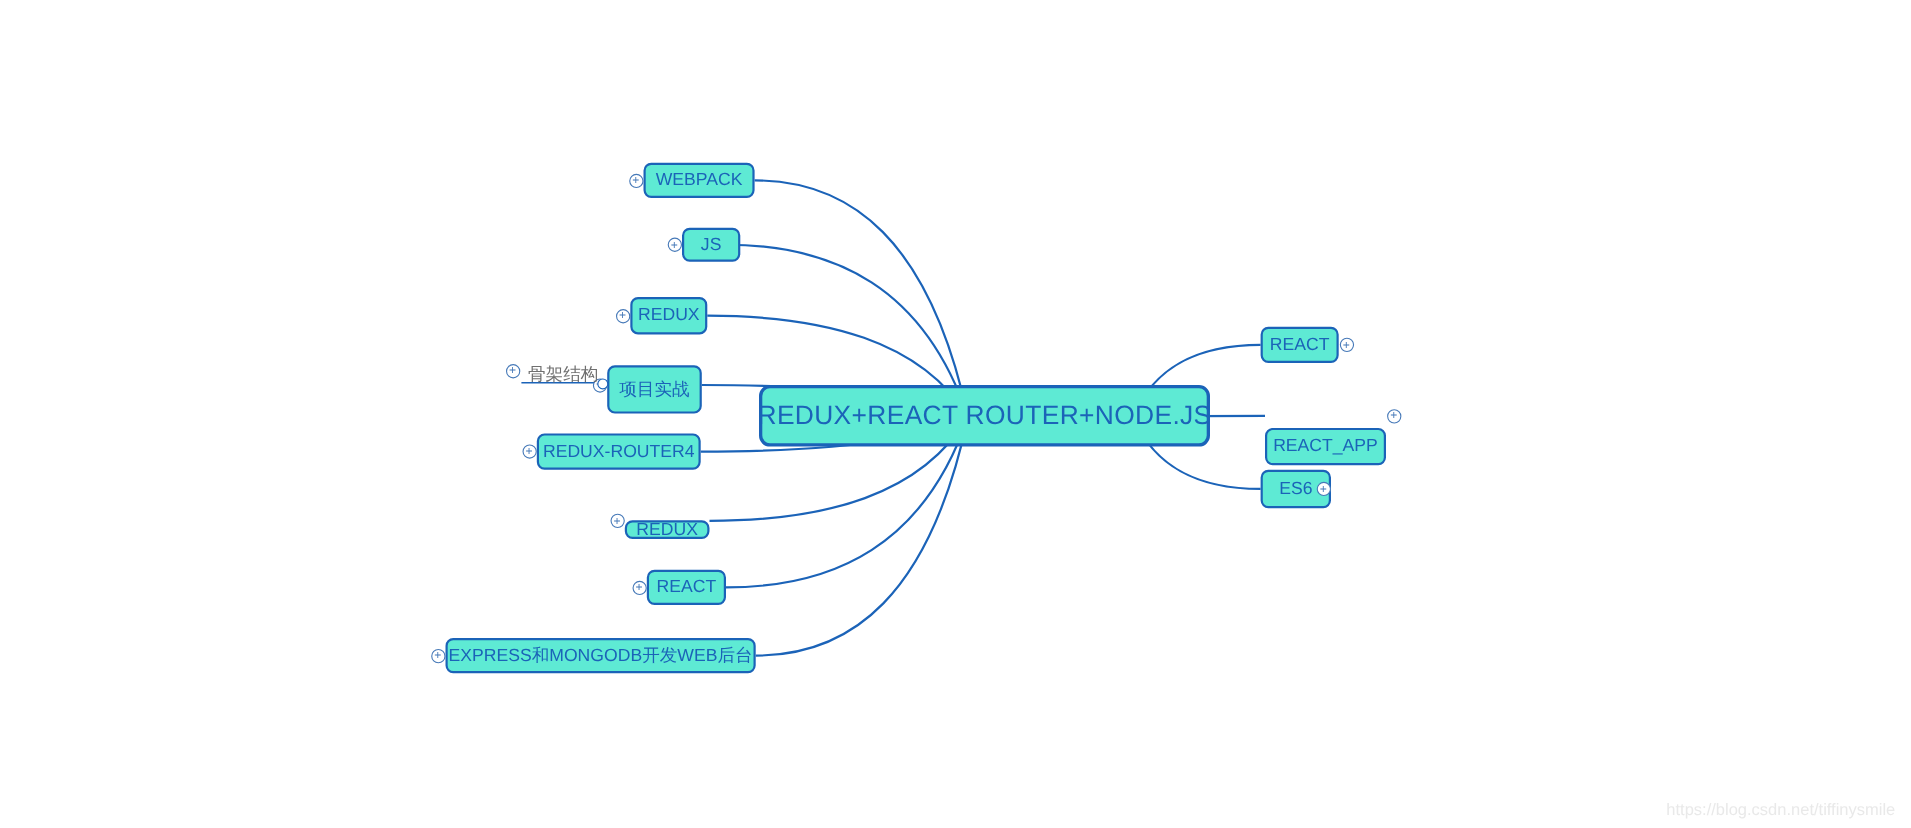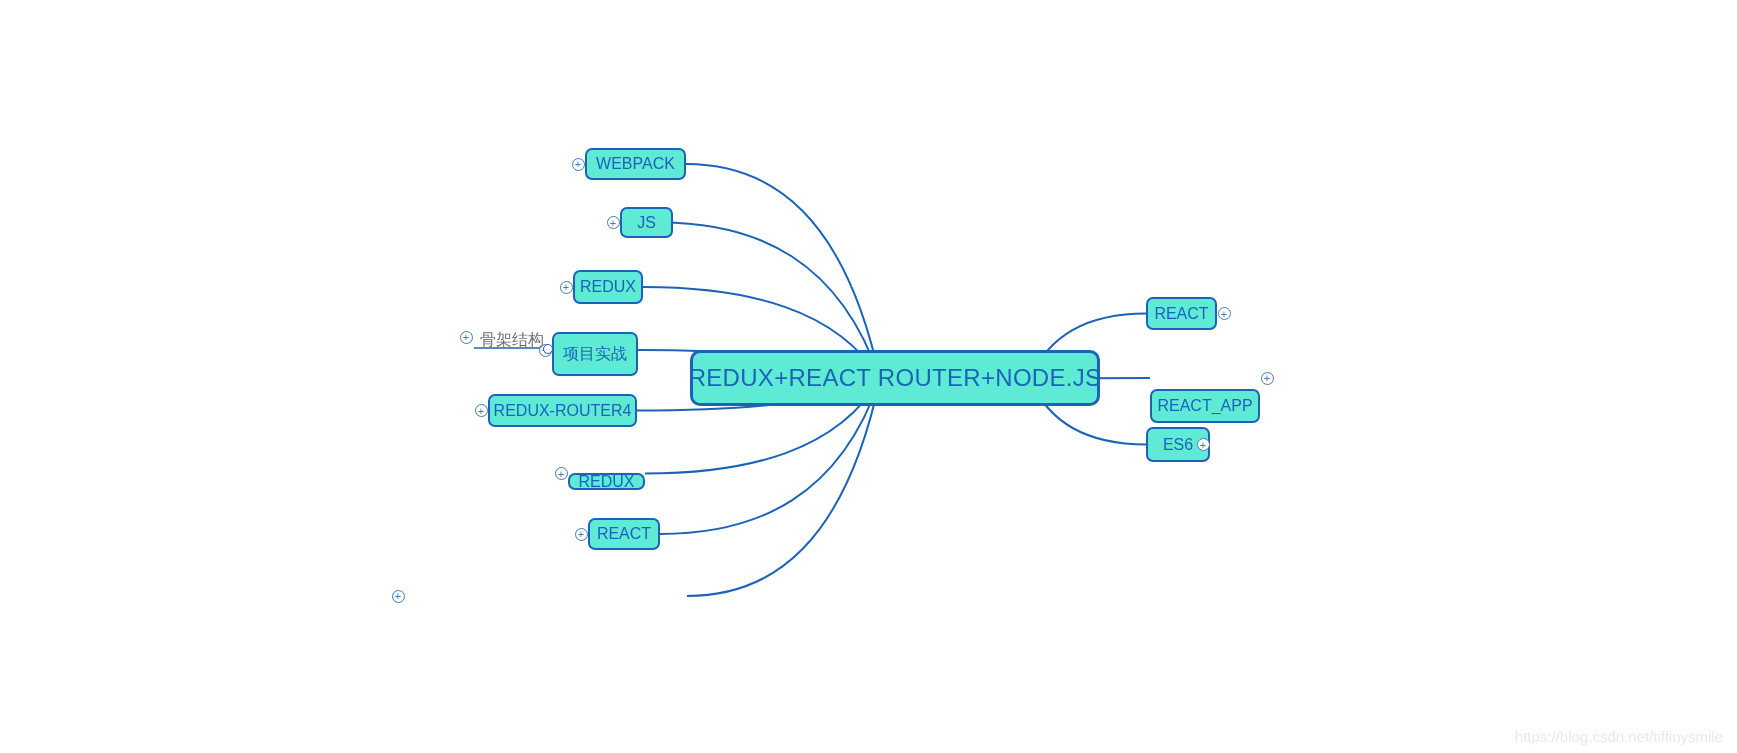--- a/index.html
+++ b/index.html
@@ -81,20 +81,23 @@
     </div>
     <div class="expand" style="left: 474.5px; top: 404px;">+</div>
     <div class="topic" style="left: 568px; top: 457px; width: 77px; height: 17px; margin-top: 16px;">
       <span>REDUX</span>
     </div>
     <div class="expand" style="left: 554.5px; top: 467px;">+</div>
     <div class="topic" style="left: 588px; top: 518px; width: 72px; height: 32px;">
       <span>REACT</span>
     </div>
     <div class="expand" style="left: 574.5px; top: 527.5px;">+</div>
+    <div class="topic" style="left: 405px; top: 580px; width: 282px; height: 32px;">
+      <span>EXPRESS和MONGODB开发WEB后台</span>
+    </div>
     <div class="expand" style="left: 391.5px; top: 589.5px;">+</div>
     <div class="topic" style="left: 1146px; top: 297px; width: 71px; height: 33px;">
       <span>REACT</span>
     </div>
     <div class="expand" style="left: 1217.5px; top: 307px;">+</div>
     <div class="topic" style="left: 1150px; top: 361px; width: 110px; height: 34px; margin-top: 28px;">
       <span>REACT_APP</span>
     </div>
     <div class="expand" style="left: 1260.5px; top: 371.5px;">+</div>
     <div class="topic" style="left: 1146px; top: 427px; width: 64px; height: 35px;">

